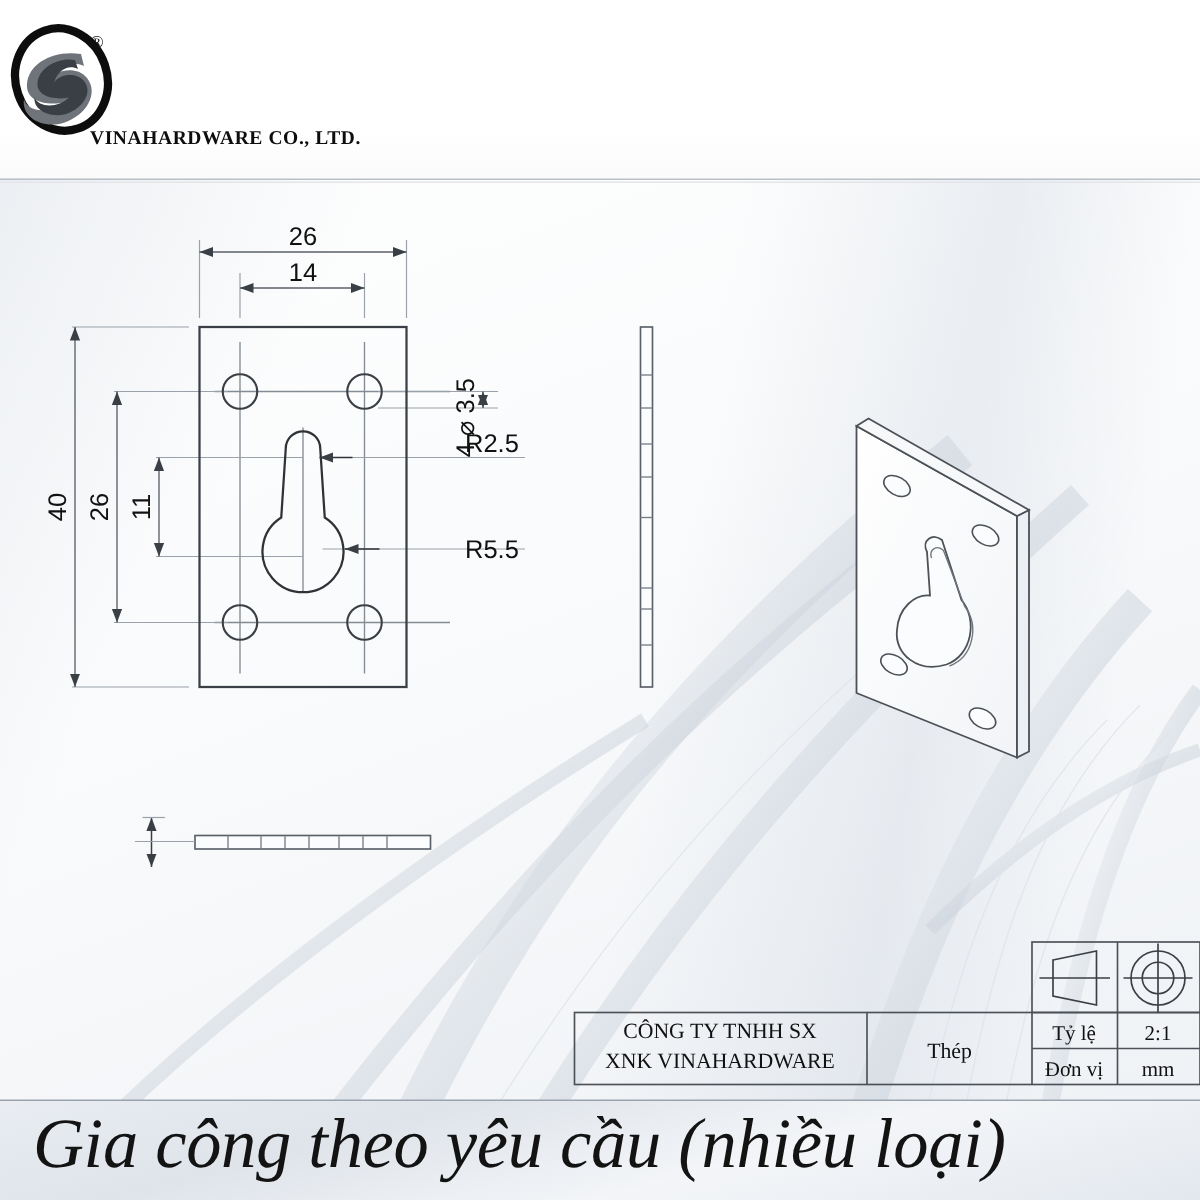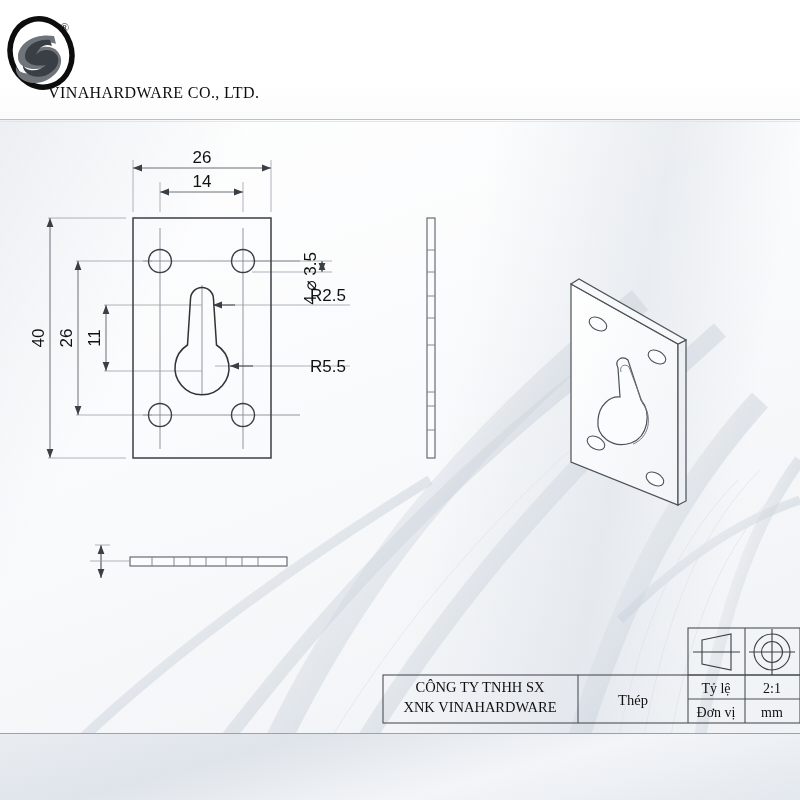--- a/index.html
+++ b/index.html
@@ -57,24 +57,24 @@
     left: 78px; top: 14px;
     font-family: "Liberation Serif", serif;
     font-weight: bold;
     font-size: 63px;
     letter-spacing: 1px;
     color: #0a0a0a;
     line-height: 1;
   }
   .brand-sub {
     position: absolute;
-    left: 48px; top: 84px;
+    left: 60px; top: 84px;
     font-family: "Liberation Serif", serif;
-    font-weight: normal;
-    font-size: 16px;
+    font-weight: bold;
+    font-size: 13px;
     letter-spacing: 0.4px;
     color: #0d0d0d;
     white-space: nowrap;
   }
 
   
   .drawing { position: absolute; left: 0; top: 0; }
 
   
   .caption-rule {
@@ -342,14 +342,15 @@
       <text x="716" y="693" font-family="Liberation Serif, serif" font-size="14" fill="#111" text-anchor="middle">Tỷ lệ</text>
       <text x="772" y="693" font-family="Liberation Serif, serif" font-size="14" fill="#111" text-anchor="middle">2:1</text>
 
       <text x="716" y="717" font-family="Liberation Serif, serif" font-size="14" fill="#111" text-anchor="middle">Đơn vị</text>
       <text x="772" y="717" font-family="Liberation Serif, serif" font-size="14" fill="#111" text-anchor="middle">mm</text>
     </g>
   </svg>
 
   <div class="caption-rule"></div>
   <div class="caption-band"></div>
+  <div class="caption-text">Gia công theo yêu cầu (nhiều loại)</div>
 
 </div>
 
 </body></html>

